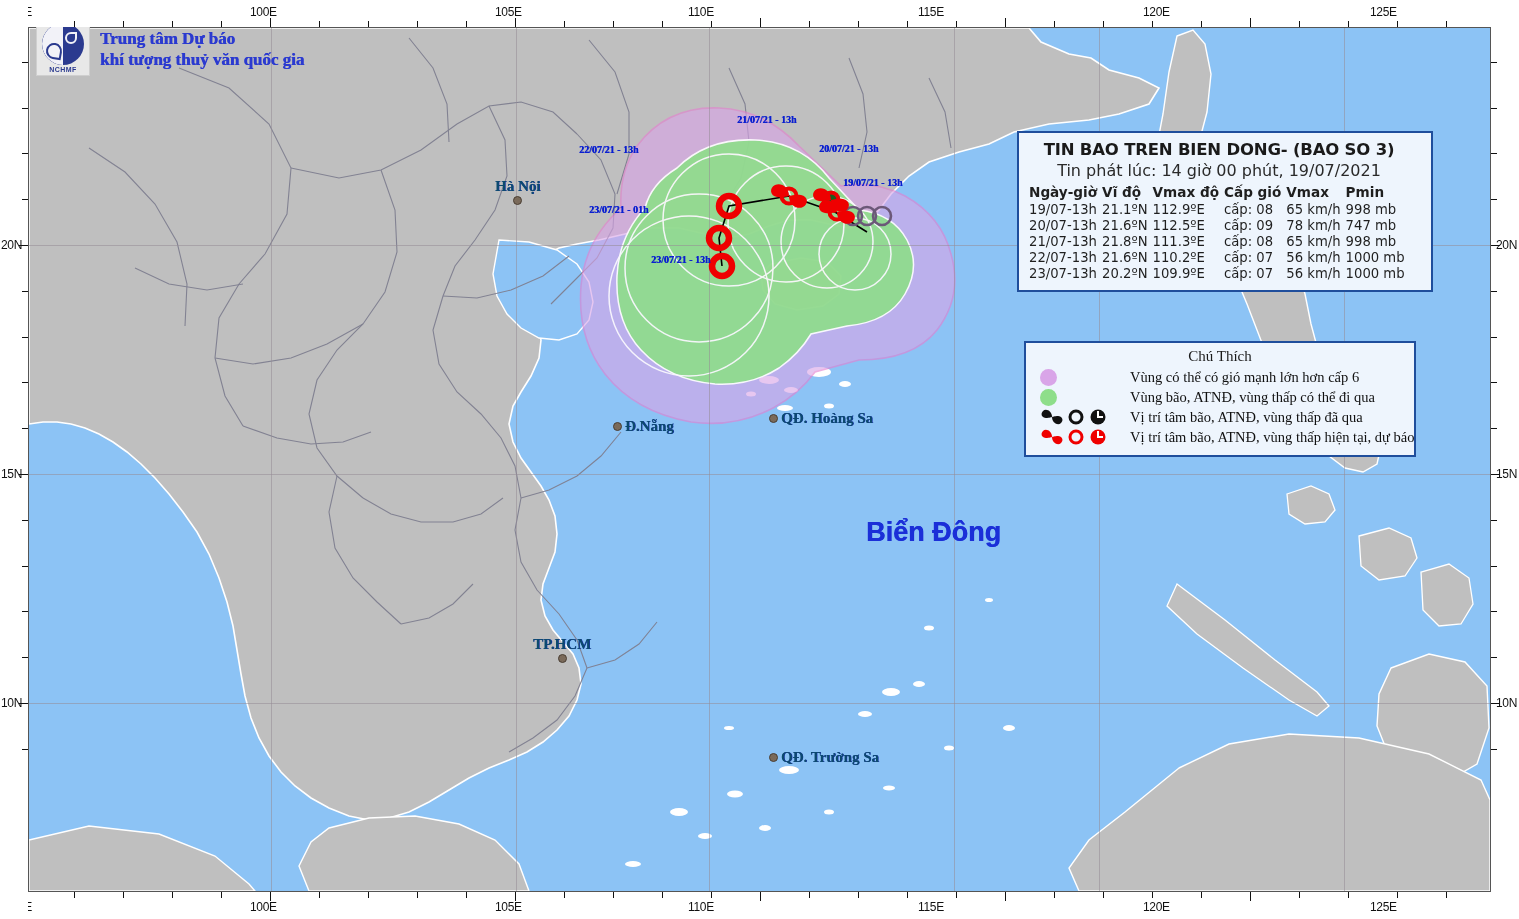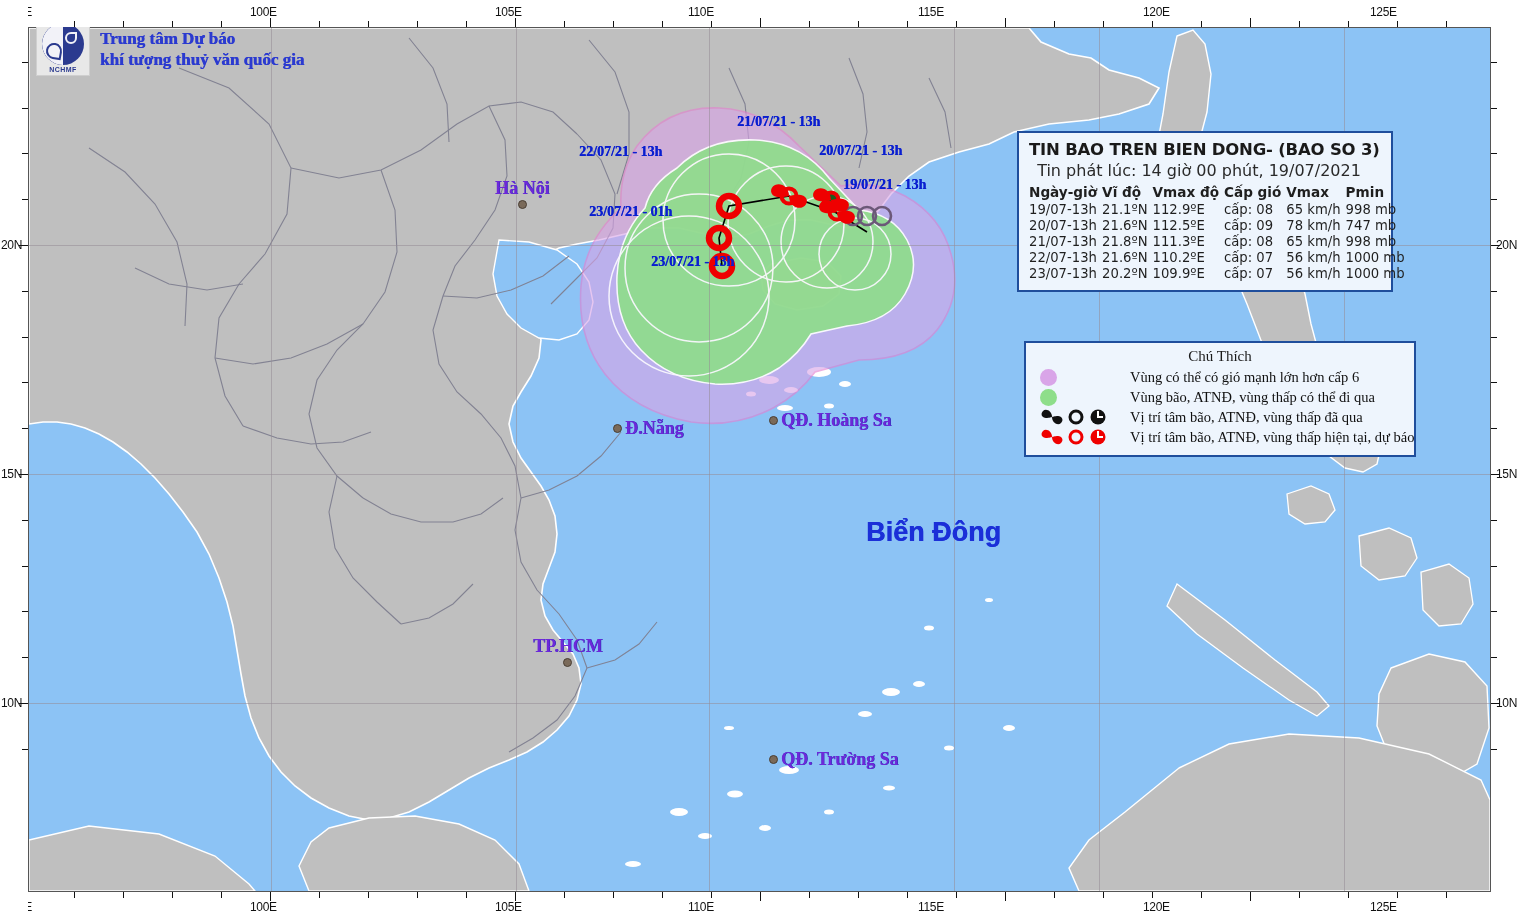--- a/index.html
+++ b/index.html
@@ -115,54 +115,54 @@
     display: flex; align-items: center; gap: 3px;
     white-space: nowrap;
   }
   .place .dot {
     width: 9px; height: 9px; border-radius: 50%;
     background: #7a6a5a; border: 1px solid #4a3f34;
     flex: 0 0 auto;
   }
   .place .nm {
     font-family: "Liberation Serif", serif;
-    font-weight: bold; font-size: 18px;
-    color: #6d28d9;
+    font-weight: bold; font-size: 15px;
+    color: #0c4a6e;
     text-shadow: 0.4px 0 0 #1c2fb0;
   }
   .place.stacked { flex-direction: column; gap: 0; align-items: center; }
 
   #sea-name {
     position: absolute;
     left: 866px; top: 517px;
     font-family: "Liberation Sans", sans-serif;
     font-weight: bold; font-size: 27px;
     color: #1b2fd8;
     white-space: nowrap;
     text-shadow: 0.6px 0 0 #1b2fd8;
   }
 
   
   .track-label {
     position: absolute;
     font-family: "Liberation Serif", serif;
     font-weight: bold;
-    font-size: 14px;
+    font-size: 10px;
     color: #0a1fd0;
     white-space: nowrap;
     text-shadow: 0.4px 0 0 #0a1fd0;
   }
   .marker { position: absolute; }
   .marker svg { display: block; }
 
   
   #info-panel {
     position: absolute;
     left: 1017px; top: 131px;
-    width: 376px;
+    width: 416px;
     background: #eef5fd;
     border: 2px solid #1f4e9c;
     padding: 7px 22px 9px 10px;
   }
   #info-title {
     text-align: center;
     font-family: "DejaVu Sans", sans-serif;
     font-weight: bold;
     font-size: 16.5px;
     color: #1a1a1a;

